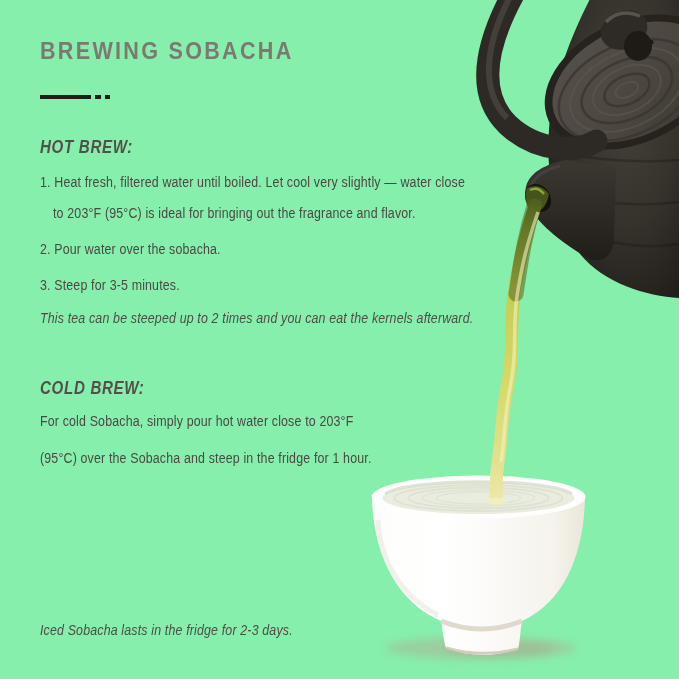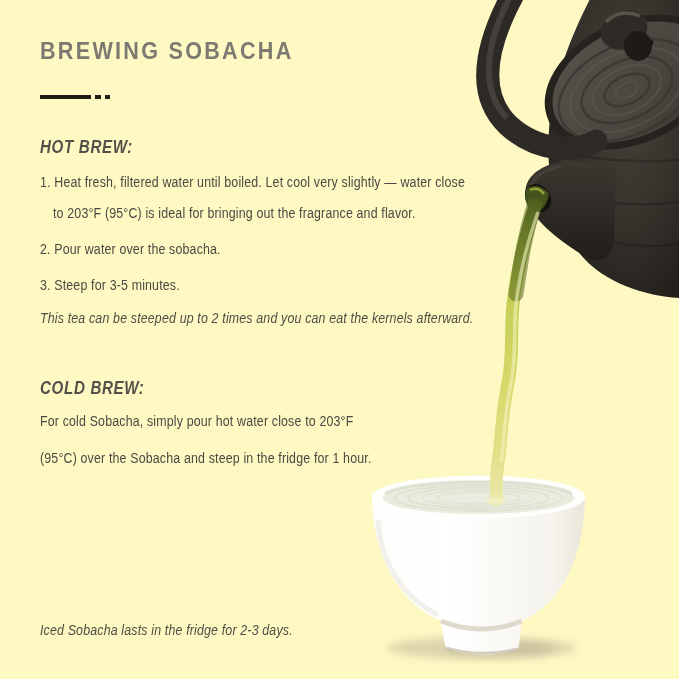--- a/index.html
+++ b/index.html
@@ -1,18 +1,18 @@
 <!DOCTYPE html>
 <html><head>
 <meta charset="utf-8">
 <style>
   html,body { margin:0; padding:0; background:#ddd; }
   .canvas {
     position:relative; width:679px; height:679px;
-    background:#fef9c3; overflow:hidden;
+    background:#86efac; overflow:hidden;
     font-family:"Liberation Sans", sans-serif;
   }
   .txt {
     position:absolute; left:40px; line-height:1; white-space:nowrap;
     transform:scaleX(0.8); transform-origin:0 50%;
     font-size:15.5px; color:#4b4943; letter-spacing:0.2px;
   }
   .title {
     top:39px; font-size:24.5px; font-weight:bold; letter-spacing:2.6px;
     color:#7c7a70; transform:scaleX(0.88);

